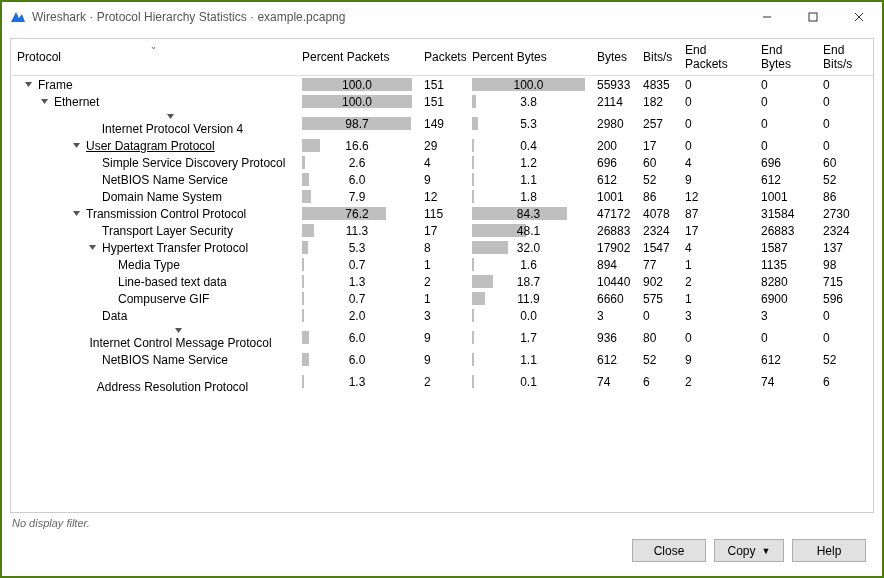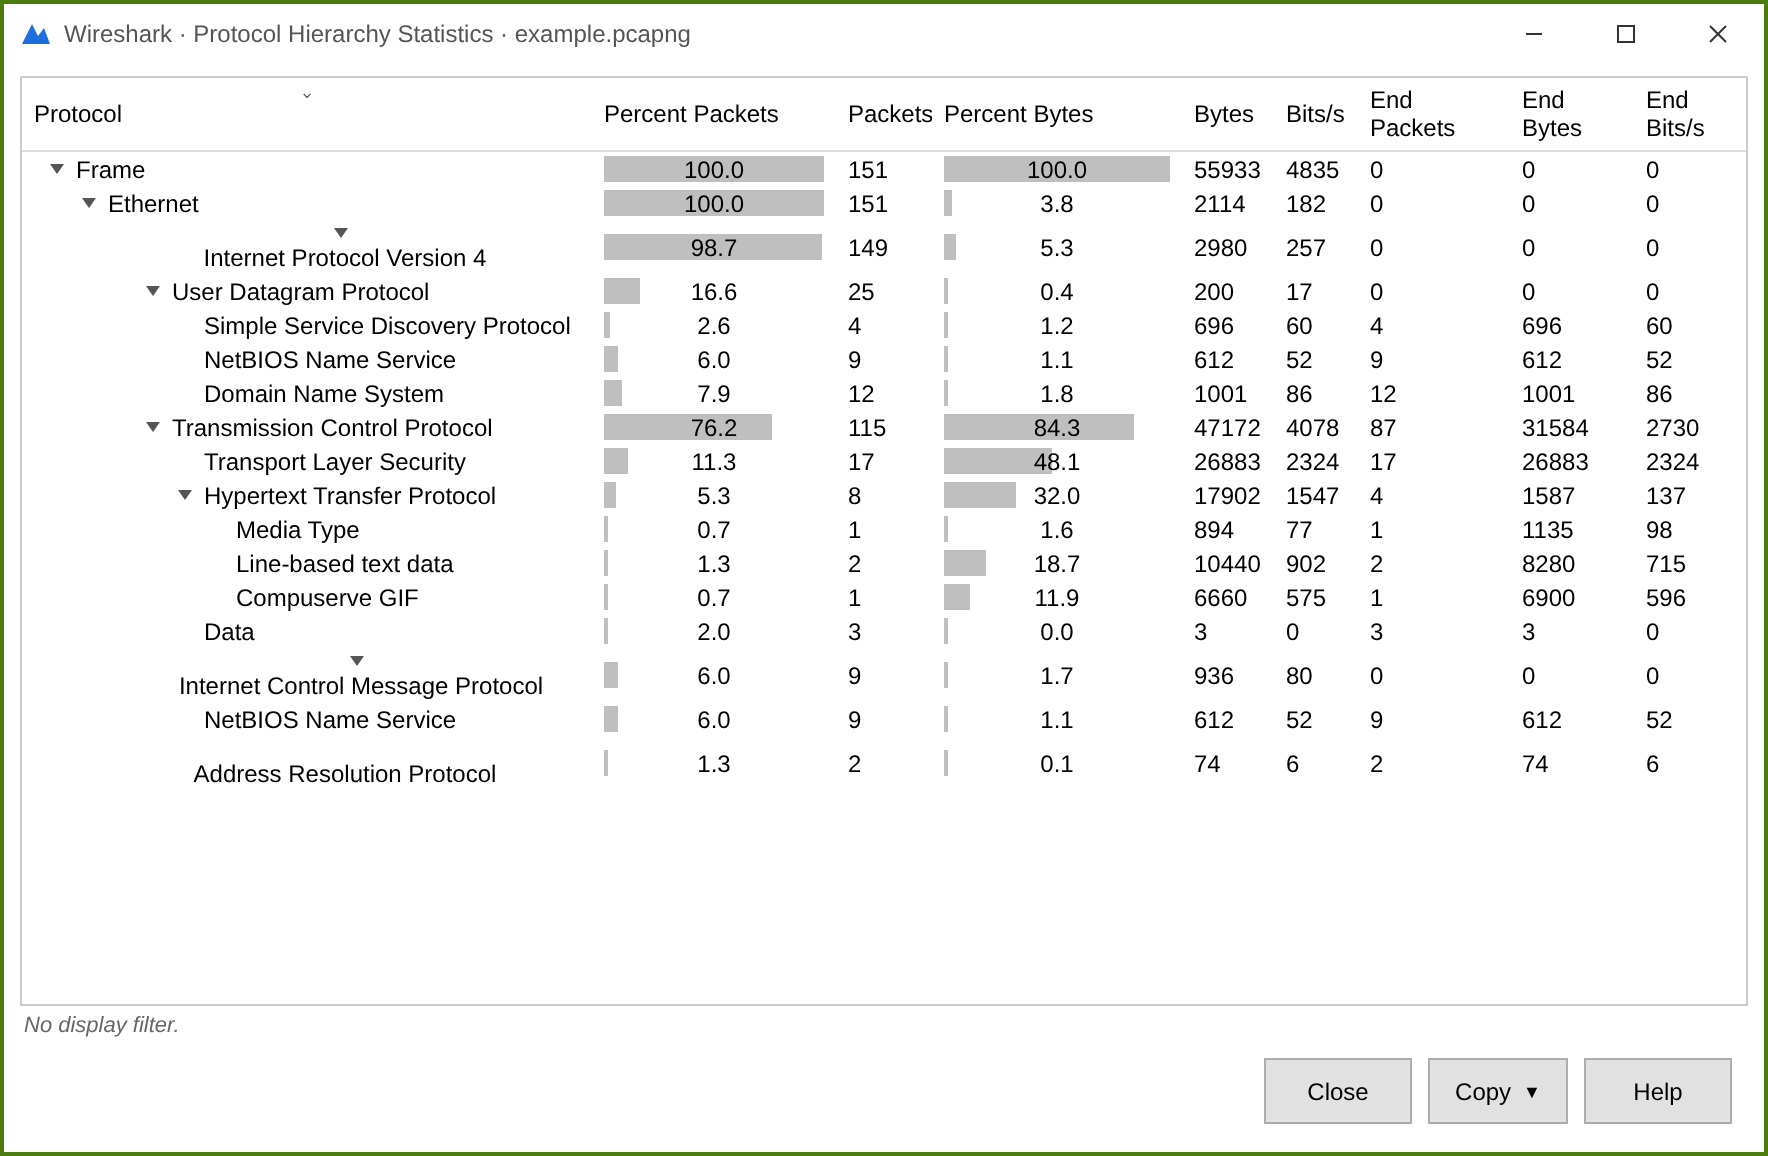--- a/index.html
+++ b/index.html
@@ -18,21 +18,21 @@
   .tbl td { padding:1px 6px; height:17px; vertical-align:middle; white-space:nowrap; overflow:hidden; }
   .tbl td.num, .tbl th.num { text-align:left; }
   .protocell { display:flex; align-items:center; }
   .expander { width:11px; height:11px; margin-right:4px; display:inline-flex; align-items:center; justify-content:center; }
   .bar-cell { position:relative; height:15px; display:flex; align-items:center;}
   .bar { position:absolute; left:0; top:1px; bottom:1px; background:#bfbfbf; }
   .bar-tick { position:absolute; left:0; top:1px; bottom:1px; width:2px; background:#bfbfbf; }
   .bar-val { position:relative; width:100%; text-align:center; z-index:2; }
   .statusbar { padding:4px 2px; color:#666; font-style:italic; font-size:11px; }
   .buttonbar { display:flex; justify-content:flex-end; gap:8px; padding:6px 8px 10px 8px; }
-  .btn { min-width:74px; height:33px; border:1px solid #adadad; background:#e1e1e1; display:flex; align-items:center; justify-content:center; padding:0 10px; cursor:default; font-size:12px;}
+  .btn { min-width:74px; height:23px; border:1px solid #adadad; background:#e1e1e1; display:flex; align-items:center; justify-content:center; padding:0 10px; cursor:default; font-size:12px;}
   .btn.copy { min-width:70px; }
   .btn .drop { margin-left:6px; font-size:9px; }
   col.c-proto   { width:285px; }
   col.c-pp      { width:122px; }
   col.c-pkt     { width:48px; }
   col.c-pb      { width:125px; }
   col.c-bytes   { width:46px; }
   col.c-bits    { width:42px; }
   col.c-ep      { width:76px; }
   col.c-eb      { width:62px; }
@@ -182,36 +182,36 @@
                 </div>
               </td>
               <td class="num">2980</td>
               <td class="num">257</td>
               <td class="num">0</td>
               <td class="num">0</td>
               <td class="num">0</td>
             </tr>
             <tr>
               <td>
-                <div class="protocell" style="padding-left: 54px;">
+                <div class="protocell" style="padding-left: 54px; text-decoration: underline;">
                   <span class="expander">
                     <svg width="9" height="9">
                       <path d="M1 2 L8 2 L4.5 7 Z" fill="#555"></path>
                     </svg>
                   </span>
                   <span>User Datagram Protocol</span>
                 </div>
               </td>
               <td>
                 <div class="bar-cell">
                   <div class="bar" style="width: 16.6%;"></div>
                   <div class="bar-val">16.6</div>
                 </div>
               </td>
-              <td class="num">25</td>
+              <td class="num">29</td>
               <td>
                 <div class="bar-cell">
                   <div class="bar-tick"></div>
                   <div class="bar-val">0.4</div>
                 </div>
               </td>
               <td class="num">200</td>
               <td class="num">17</td>
               <td class="num">0</td>
               <td class="num">0</td>

